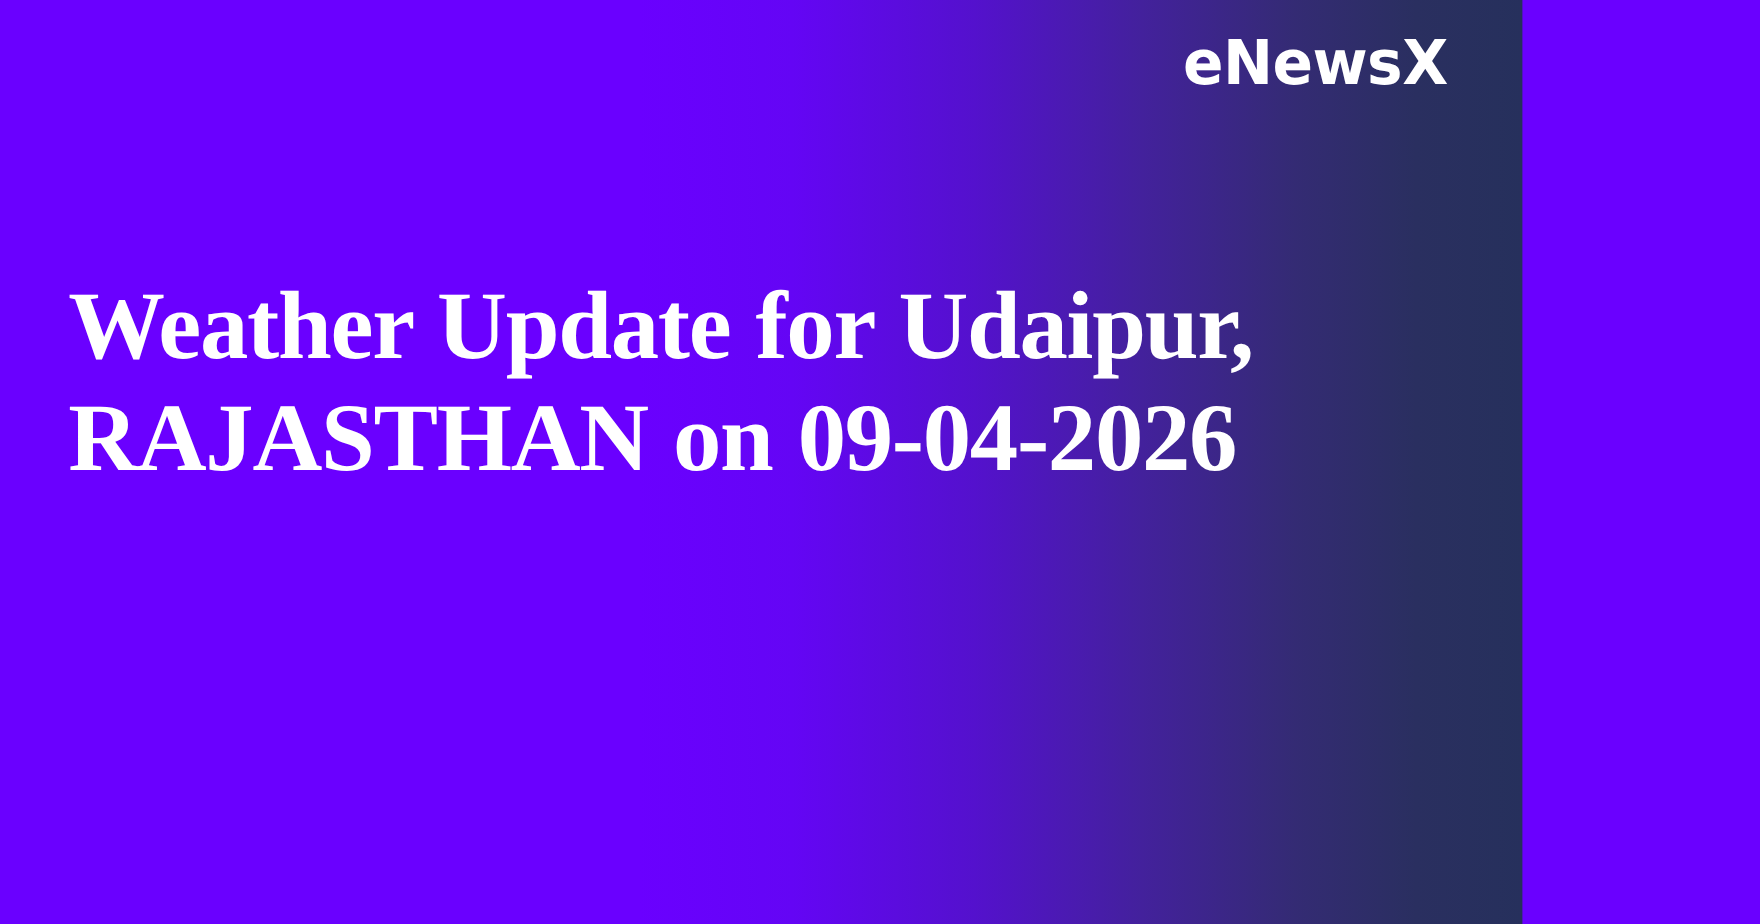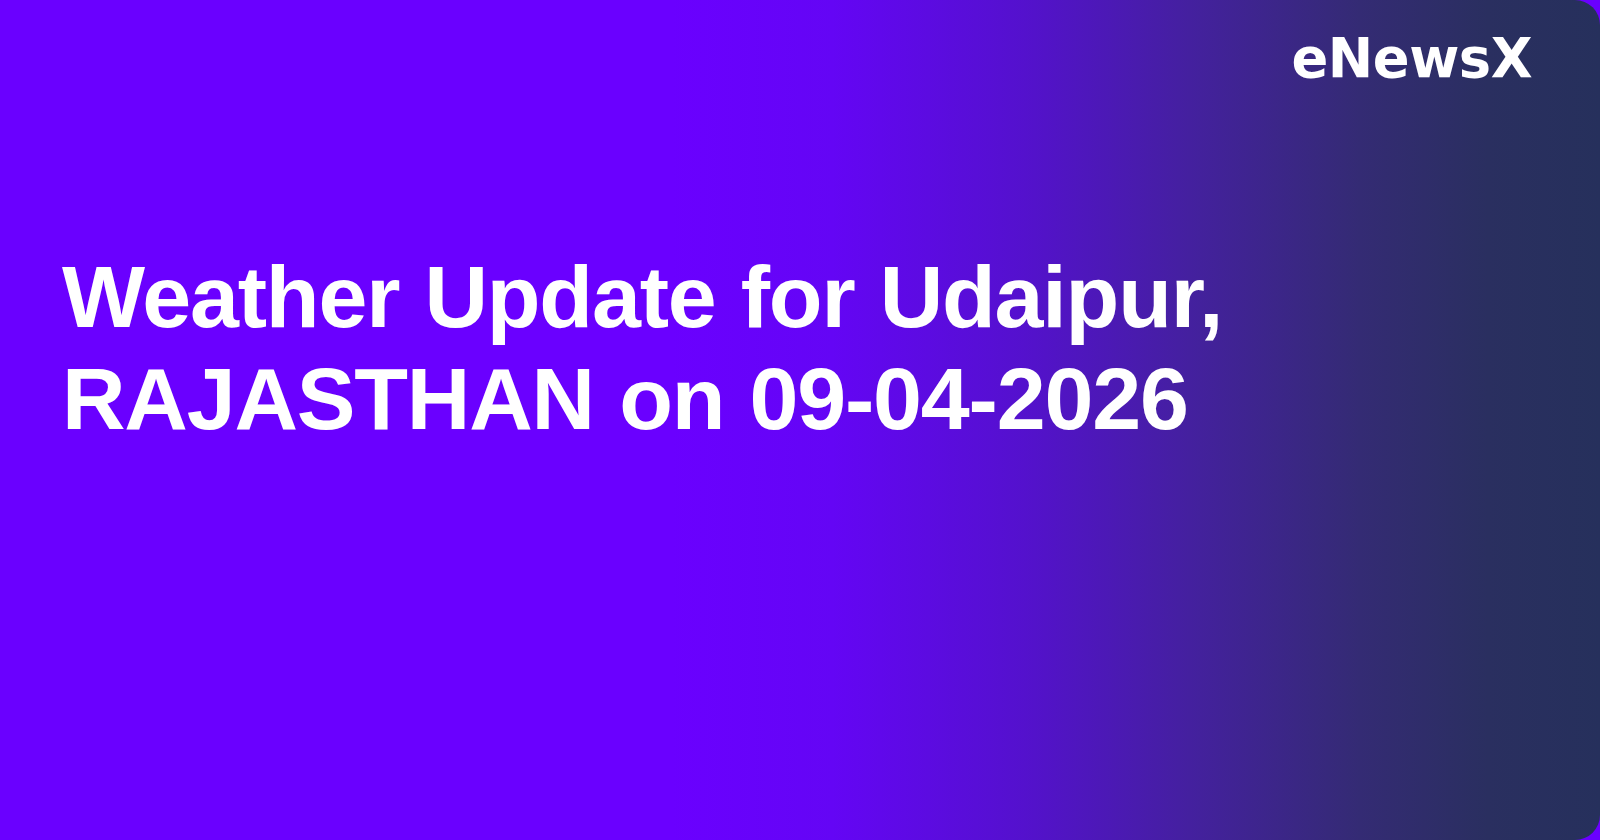--- a/index.html
+++ b/index.html
@@ -11,36 +11,35 @@
   body {
     width: 1600px;
     height: 840px;
     overflow: hidden;
     background: #6a00ff;
     font-family: "DejaVu Sans", sans-serif;
   }
 
   .banner {
     position: relative;
-    width: 1600px;
+    width: 1384px;
     height: 840px;
     box-sizing: border-box;
     background: linear-gradient(
       90deg,
       #6a00ff 0%,
       #6a00ff 42%,
       #6405f5 52%,
       #5411cd 64%,
       #43219c 75%,
       #342b74 85%,
       #2a2f60 93%,
       #26305c 100%
     );
     overflow: hidden;
-    border-radius: 25px;
   }
 
   
   .brand {
     position: absolute;
     top: 28px;
     right: 68px;
     display: flex;
     align-items: center;
     justify-content: flex-end;
@@ -62,21 +61,21 @@
   
   .headline-wrap {
     position: absolute;
     left: 62px;
     top: 246px;
     width: 1400px;
   }
 
   .headline {
     margin: 0;
-    font-family: Liberation Sans, sans-serif;
+    font-family: Liberation Serif, serif;
     font-size: 88px;
     font-weight: 700;
     line-height: 102px;
     color: #ffffff;
     letter-spacing: -1.2px;
     word-spacing: 2px;
     text-align: left;
   }
 </style>
 </head>

